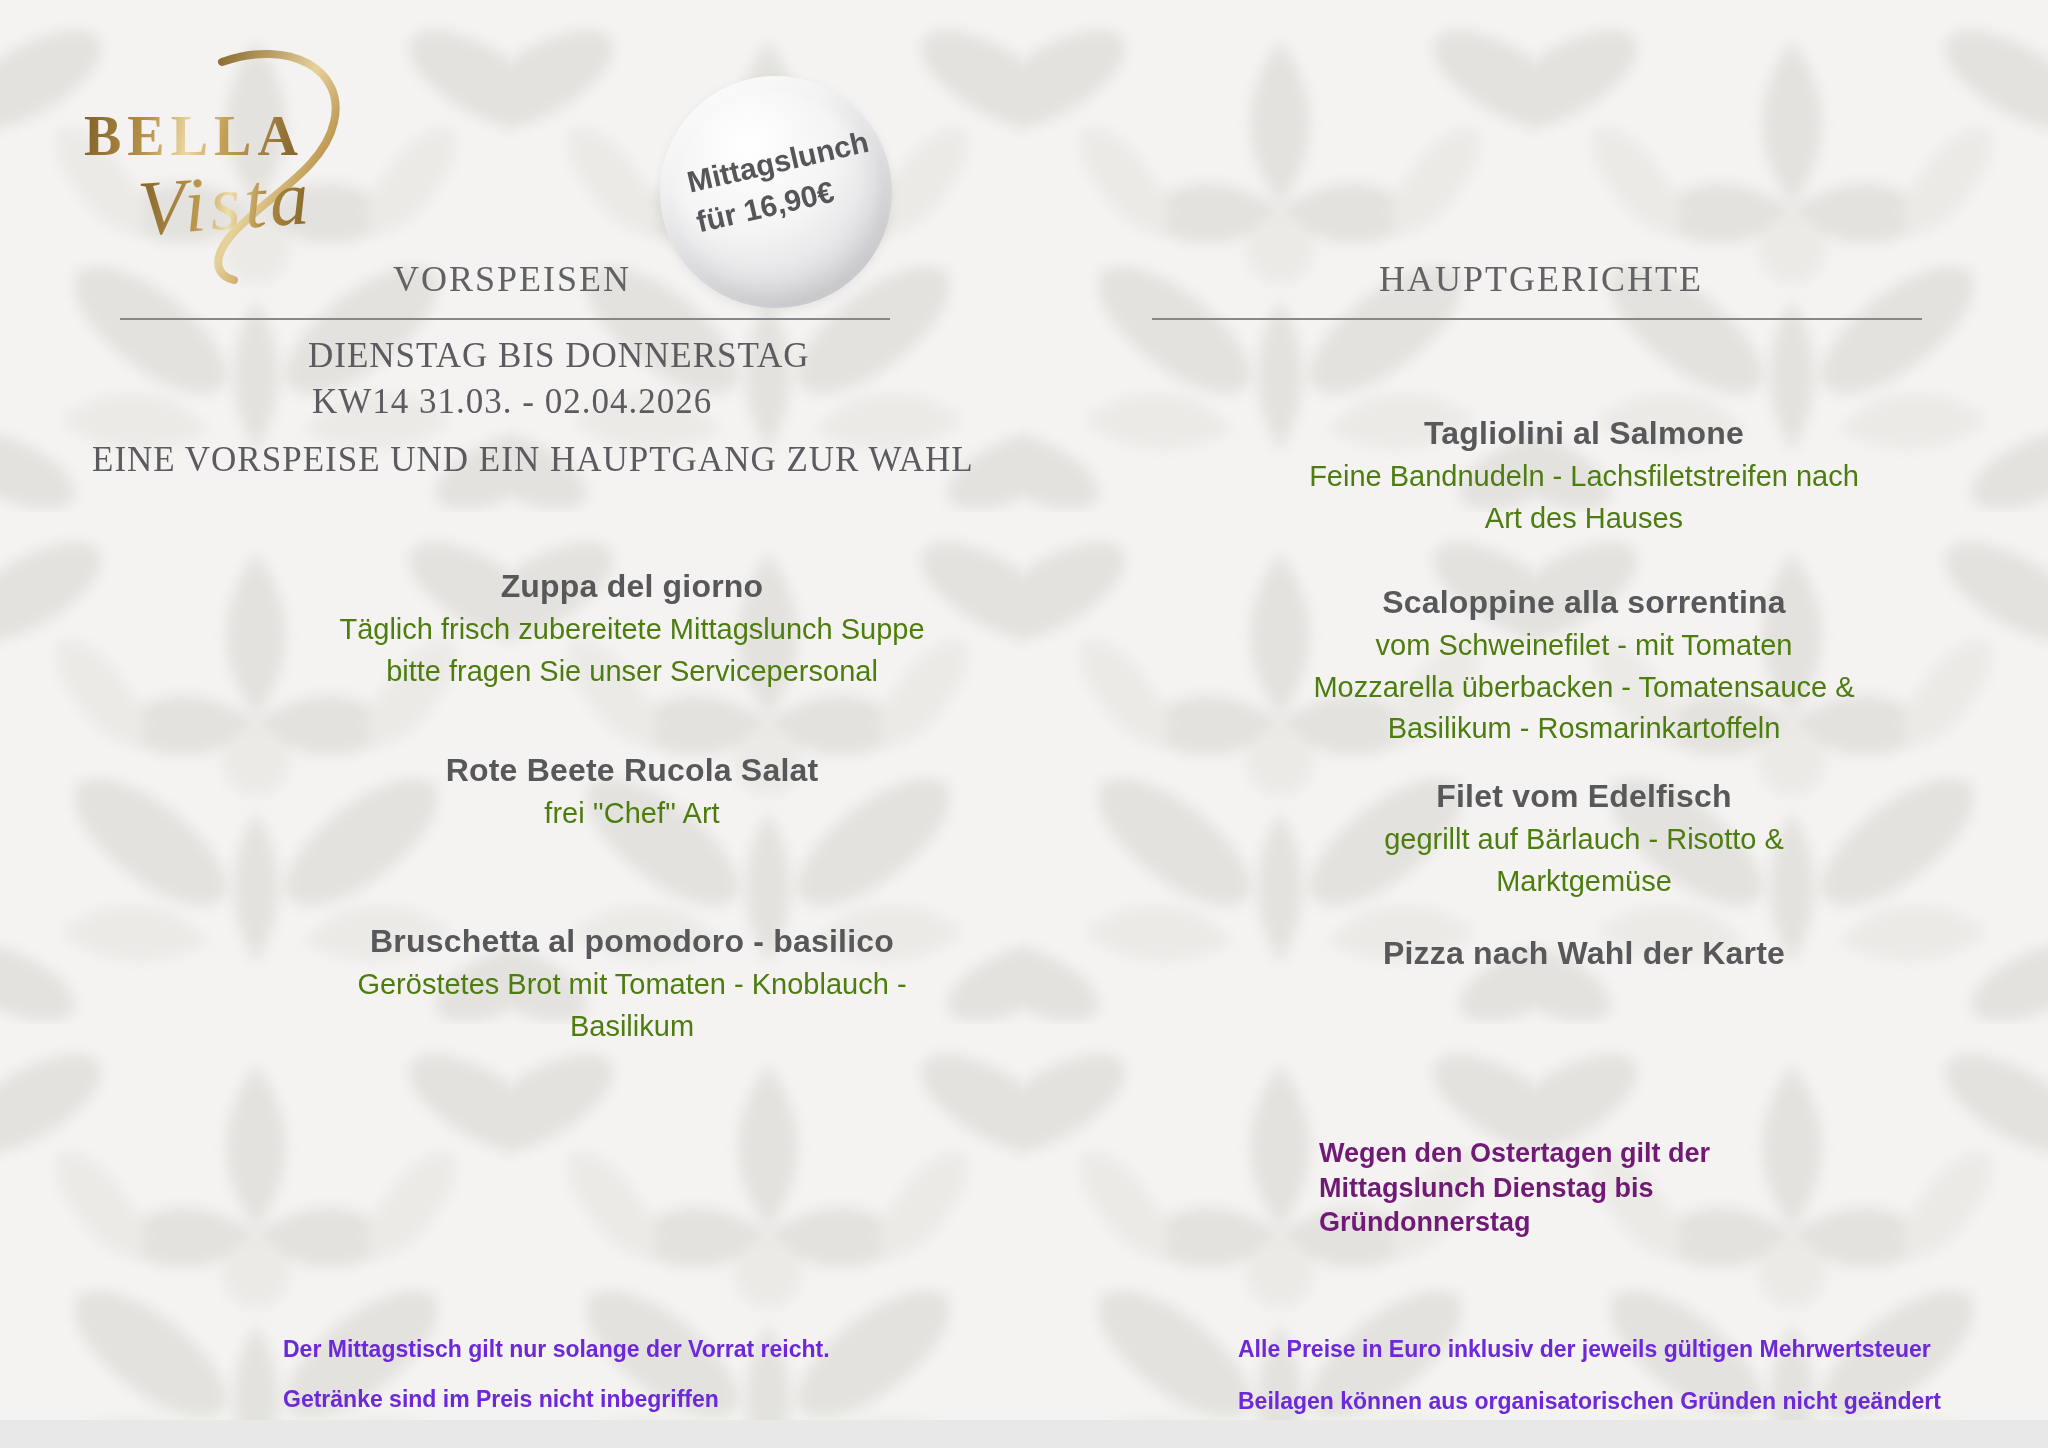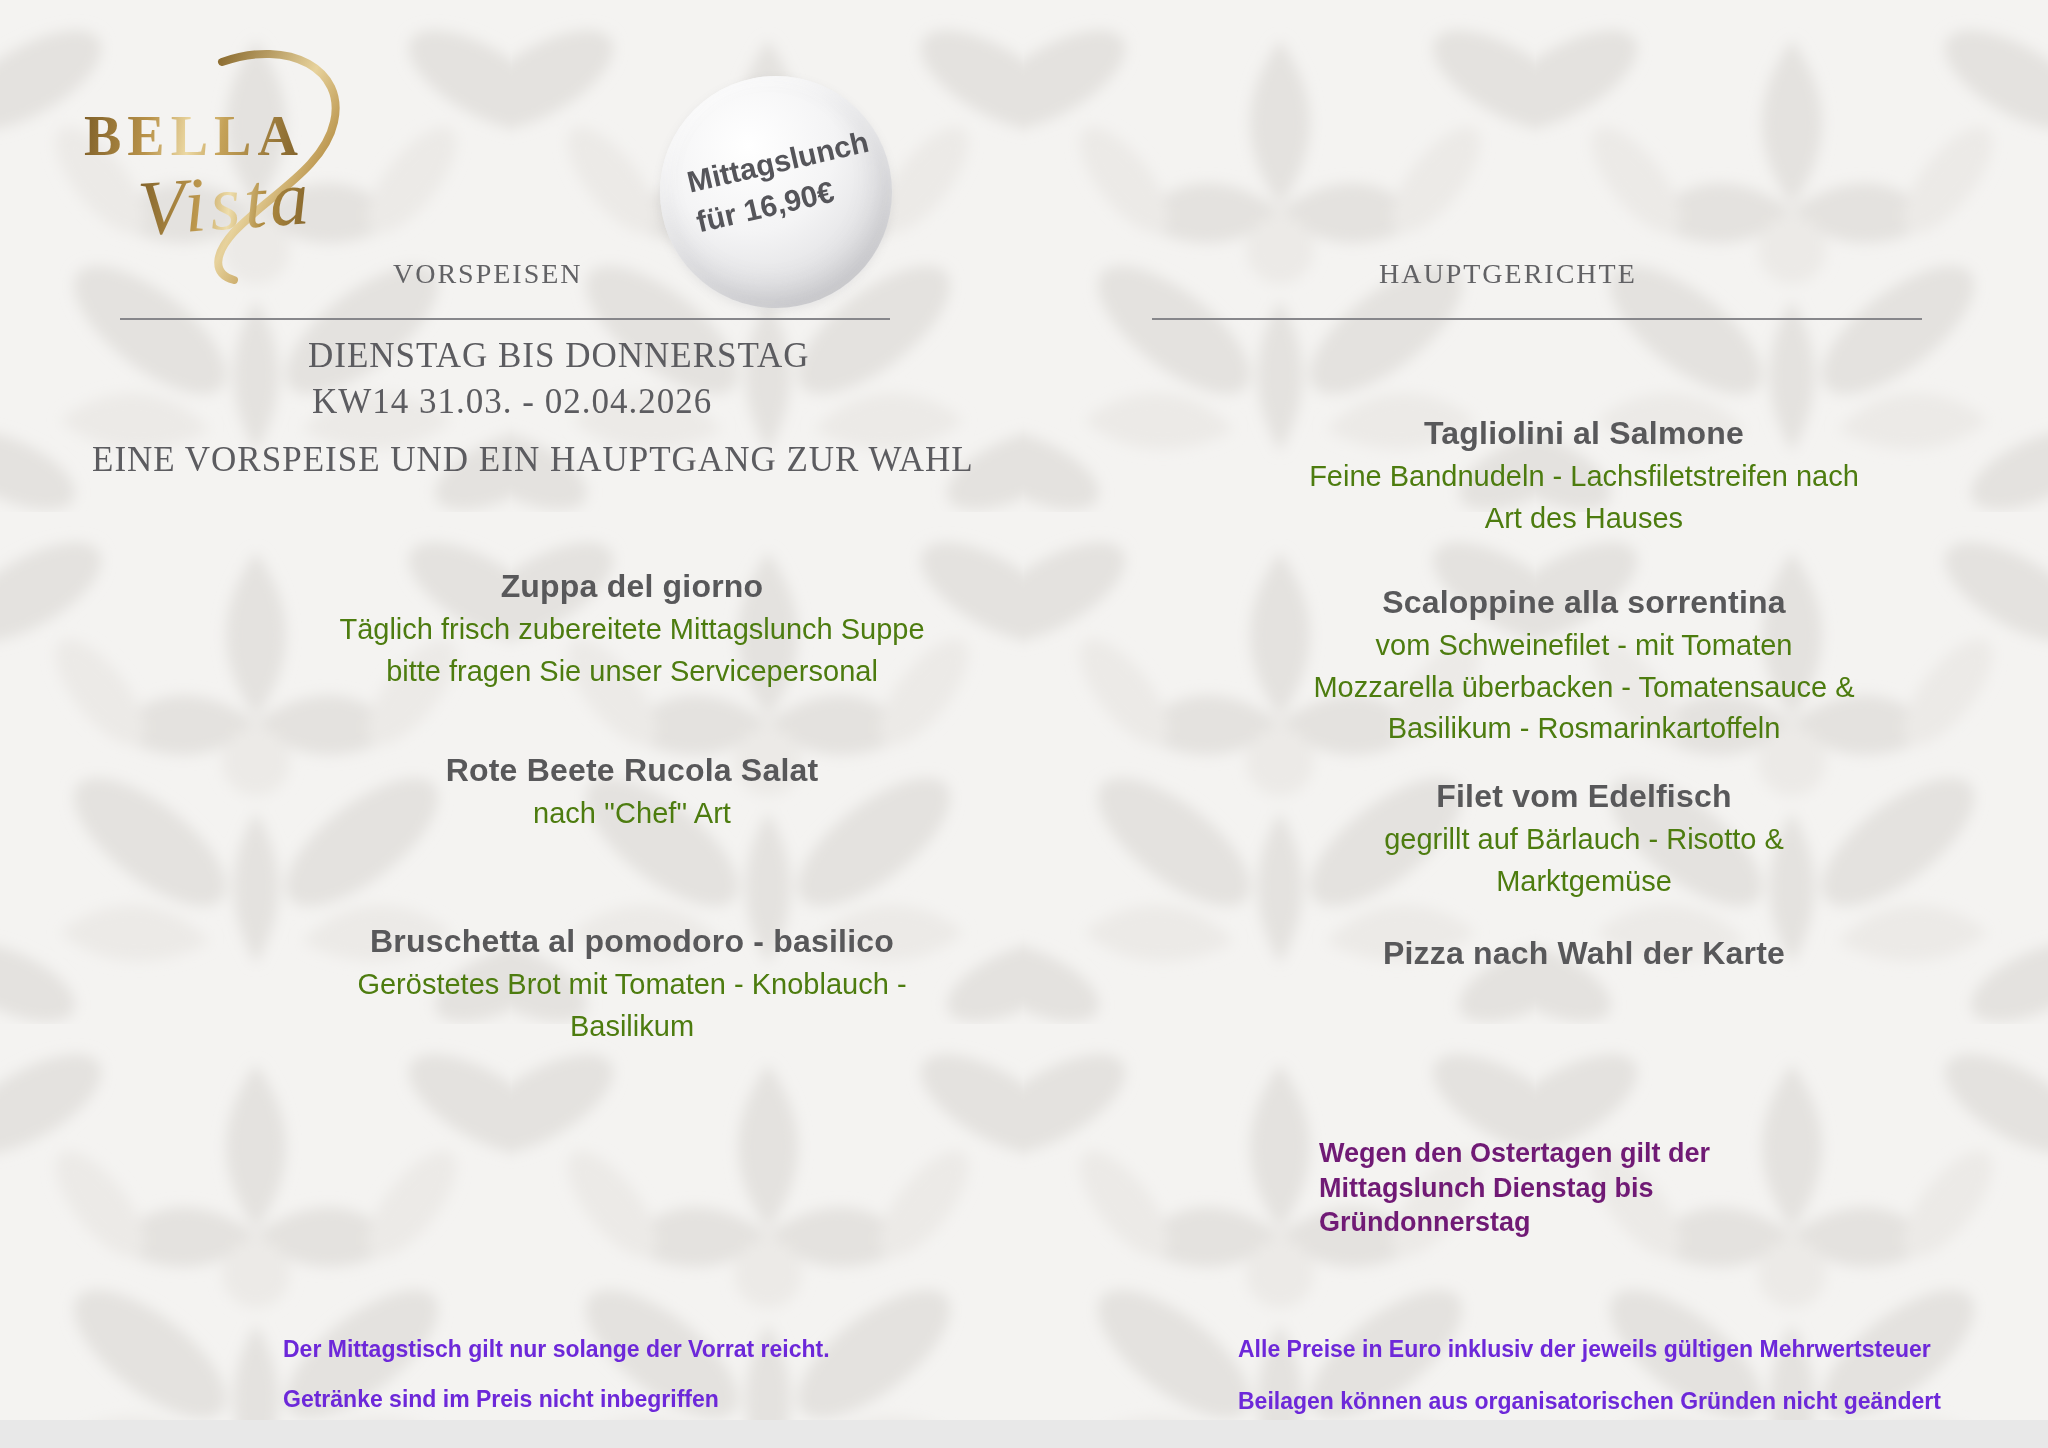--- a/index.html
+++ b/index.html
@@ -41,21 +41,21 @@
   }
   .badge-text{
     position:absolute;left:30px;top:64px;width:190px;
     transform:rotate(-13deg);
     color:#55555a;font-weight:bold;font-size:30px;line-height:1.38;
     white-space:pre-line;
   }
 
   
   .serif{font-family:"Liberation Serif","DejaVu Serif",serif;color:#626265;}
-  .col-heading{font-size:28px;letter-spacing:2px;font-family:Liberation Serif, serif;}
+  .col-heading{font-size:36px;letter-spacing:2px;font-family:Liberation Serif, serif;}
   .divider{position:absolute;height:2px;background:#87878b;z-index:1;}
   .subline{font-size:35px;letter-spacing:1px;color:#5c5c60;}
 
   
   .menu-item{position:absolute;width:620px;text-align:center;}
   .mi-title{font-size:32px;font-weight:bold;color:#58585a;line-height:1.18;letter-spacing:0.2px;}
   .mi-desc{font-size:29px;color:#4d7c0f;line-height:1.44;margin-top:3px;white-space:pre-line;}
 
   .easter-note{
     position:absolute;left:1319px;top:1136px;width:460px;
@@ -132,21 +132,21 @@
   <div class="layer serif subline" style="left:312px;top:382px;">KW14 31.03. - 02.04.2026</div>
   <div class="layer serif subline" style="left:92px;top:440px;">EINE VORSPEISE UND EIN HAUPTGANG ZUR WAHL</div>
 
   <div class="menu-item layer" style="left:322px;top:568px;">
     <div class="mi-title">Zuppa del giorno</div>
     <div class="mi-desc">Täglich frisch zubereitete Mittagslunch Suppe
 bitte fragen Sie unser Servicepersonal</div>
   </div>
   <div class="menu-item layer" style="left:322px;top:752px;">
     <div class="mi-title">Rote Beete Rucola Salat</div>
-    <div class="mi-desc">nach ''Chef'' Art</div>
+    <div class="mi-desc">frei ''Chef'' Art</div>
   </div>
   <div class="menu-item layer" style="left:322px;top:923px;">
     <div class="mi-title">Bruschetta al pomodoro - basilico</div>
     <div class="mi-desc">Geröstetes Brot mit Tomaten - Knoblauch -
 Basilikum</div>
   </div>
 
   <div class="layer serif col-heading" style="left:1379px;top:258px;">HAUPTGERICHTE</div>
   <div class="divider" style="left:1152px;top:318px;width:770px;"></div>
 

